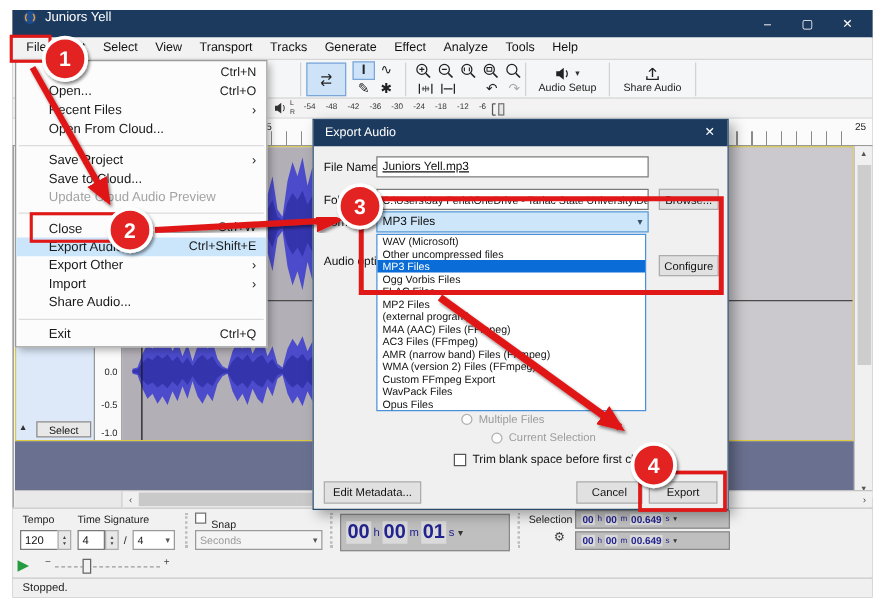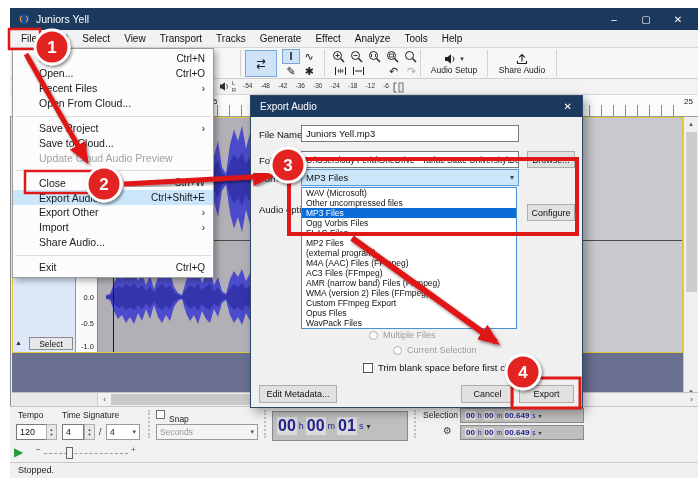--- a/index.html
+++ b/index.html
@@ -2,21 +2,21 @@
 <html><head>
 <meta charset="utf-8">
 <style>
   html,body{margin:0;padding:0;background:#fff;}
   #stage{position:relative;width:700px;height:488px;background:#fff;
     font-family:"Liberation Sans","DejaVu Sans",sans-serif;overflow:hidden;
     -webkit-font-smoothing:antialiased;}
   .abs{position:absolute;}
   
   #win{left:10px;top:8px;width:688px;height:470px;border:1px solid #8a8a8a;background:#f0f0f0;box-sizing:border-box;}
-  #titlebar{left:10px;top:8px;width:688px;height:22px;background:#1c3a5e;display:flex;align-items:center;}
+  #titlebar{left:10px;top:8px;width:688px;height:22px;background:#1c3a5e;display:flex;}
   #title-text{color:#fff;font-size:10.5px;margin-left:6px;}
   #app-icon{margin-left:8px;display:flex;}
   .wctl{width:32px;height:22px;color:#fff;font-size:10px;display:flex;align-items:center;justify-content:center;}
   #win-controls{margin-left:auto;display:flex;margin-right:4px;}
   #menubar{left:10px;top:30px;width:688px;height:18px;background:#f2f2f2;border-bottom:1px solid #d6d6d6;display:flex;align-items:center;box-sizing:border-box;padding-left:4px;}
   .mitem{font-size:10px;color:#111;padding:0 7px;line-height:18px;}
   
   #toolbar{left:10px;top:48px;width:688px;height:31px;background:#f5f6f7;border-bottom:1px solid #cfcfcf;box-sizing:border-box;}
   .tbtn{position:absolute;display:flex;align-items:center;justify-content:center;border:1px solid transparent;box-sizing:border-box;color:#222;}
   .tbtn.pressed{background:#cfe3f8;border-color:#7aa6d8;}
@@ -441,21 +441,21 @@
         <span class="fm-right">Ctrl+Q</span>
       </div>
     </div>
 
   <div class="abs" id="dialog">
     <div class="abs" id="dlg-title">
       <span id="dlg-title-text">Export Audio</span>
       <span id="dlg-close">✕</span>
     </div>
     <span class="dlabel" style="left:8px;top:33px;">File Name:</span>
-    <div class="dinput" style="left:50px;top:29px;width:218px;height:17px;">Juniors Yell.mp3</div>
+    <div class="dinput" style="left:50px;top:29px;width:218px;height:17px;text-decoration:underline;">Juniors Yell.mp3</div>
     <span class="dlabel" style="left:8px;top:59px;">Folder:</span>
     <div class="dinput" style="left:50px;top:55px;width:218px;height:17px;font-size:8.5px;">C:\Users\Jay Feria\OneDrive - Tarlac State University\Deskto</div>
     <div class="dbtn" style="left:276px;top:55px;width:48px;height:17px;">Browse...</div>
     <span class="dlabel" style="left:8px;top:77px;">Format:</span>
     <div id="fmt-combo" class="abs">
       <span>MP3 Files</span>
       <span class="car">▾</span>
     </div>
     <span class="dlabel" style="left:8px;top:108px;">Audio options</span>
     <div class="dbtn" style="left:276px;top:108px;width:48px;height:17px;">Configure</div>
@@ -465,22 +465,22 @@
         <div class="fmt-row sel">MP3 Files</div>
         <div class="fmt-row">Ogg Vorbis Files</div>
         <div class="fmt-row">FLAC Files</div>
         <div class="fmt-row">MP2 Files</div>
         <div class="fmt-row">(external program)</div>
         <div class="fmt-row">M4A (AAC) Files (FFmpeg)</div>
         <div class="fmt-row">AC3 Files (FFmpeg)</div>
         <div class="fmt-row">AMR (narrow band) Files (FFmpeg)</div>
         <div class="fmt-row">WMA (version 2) Files (FFmpeg)</div>
         <div class="fmt-row">Custom FFmpeg Export</div>
+        <div class="fmt-row">WavPack Files</div>
         <div class="fmt-row">Opus Files</div>
-        <div class="fmt-row">WavPack Files</div>
       </div>
     <div class="dradio" style="left:118px;top:234px;">
       <span class="rc"></span>
       <span>Multiple Files</span>
     </div>
     <div class="dradio" style="left:118px;top:249px;padding-left:24px;">
       <span class="rc"></span>
       <span>Current Selection</span>
     </div>
     <div id="trim-row" style="left:112px;top:266px;">

